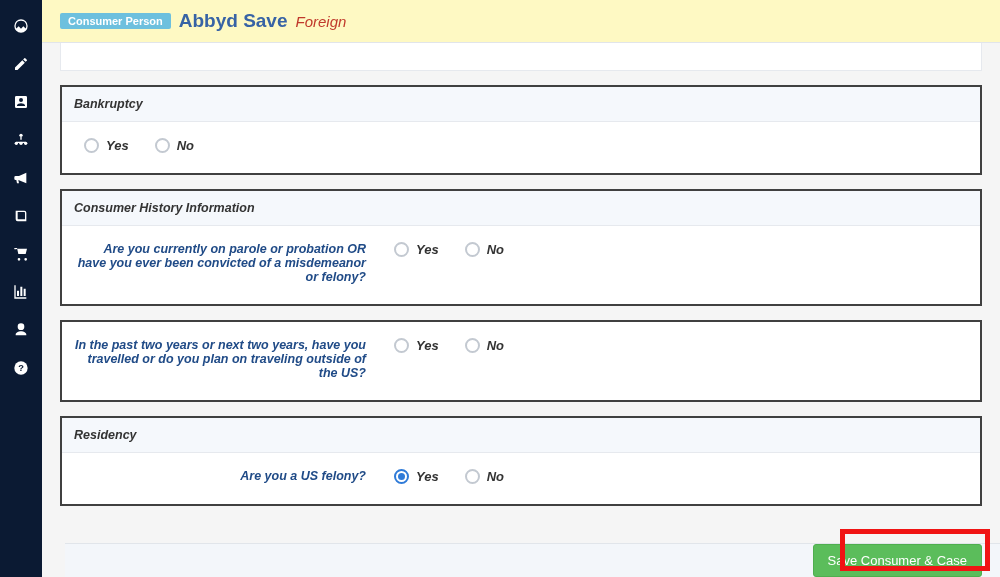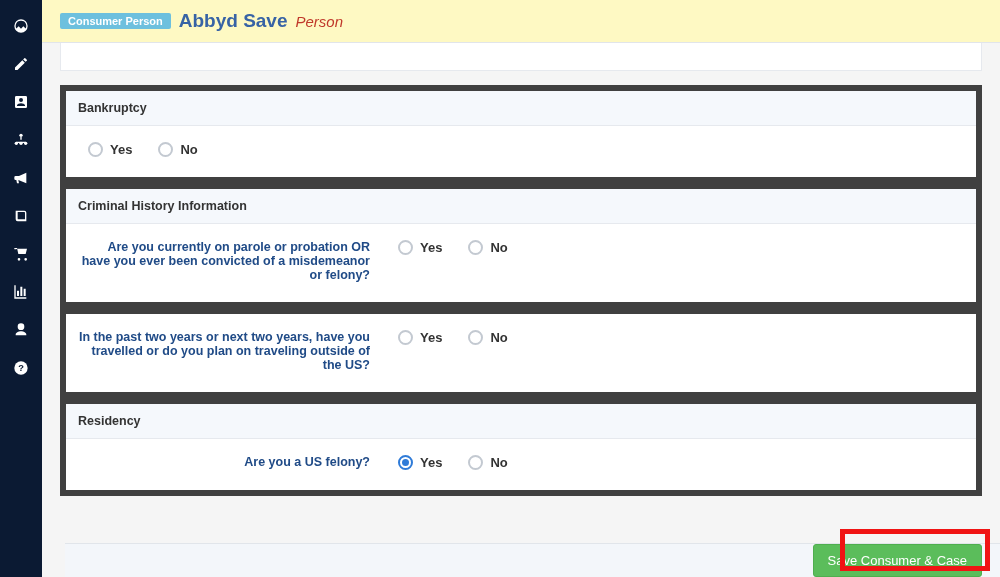--- a/index.html
+++ b/index.html
@@ -68,23 +68,24 @@
   padding: 0 18px 12px 18px;
 }
 .partial-card {
   background: #fff;
   border: 1px solid #e6e9ee;
   border-top: none;
   margin-bottom: 14px;
   height: 28px;
 }
 .card {
-  border: 6px solid #404040;
-  margin-bottom: 0;
+  border: 2px solid #404040;
+  margin-bottom: 14px;
   background: #fff;
+  font-style: italic;
 }
 .card-header {
   background: #f5f8fc;
   border-bottom: 1px solid #e6e9ee;
   padding: 10px 12px;
   font-size: 12.5px;
   font-weight: 700;
   color: #333;
 }
 .card-body {
@@ -200,21 +201,21 @@
   <svg class="nav-icon" viewBox="0 0 24 24" fill="currentColor">
       <circle cx="12" cy="12" r="10"></circle>
       <text x="12" y="17" text-anchor="middle" font-size="14" font-weight="bold" fill="#0b1a33">?</text>
     </svg>
 </div>
 
 <div class="main">
   <div class="header-bar">
     <span class="badge">Consumer Person</span>
     <span class="person-name">Abbyd Save</span>
-    <span class="suffix">Person</span>
+    <span class="suffix">Foreign</span>
   </div>
 
   <div class="content">
     <div class="partial-card"></div>
 
     <div class="card">
       <div class="card-header">Bankruptcy</div>
       <div class="card-body">
         <div class="options-col">
           <label class="radio-wrap">
@@ -223,21 +224,21 @@
           </label>
           <label class="radio-wrap">
             <span class="radio-outer"></span>
             <span class="radio-label">No</span>
           </label>
         </div>
       </div>
     </div>
 
     <div class="card">
-      <div class="card-header">Criminal History Information</div>
+      <div class="card-header">Consumer History Information</div>
       <div class="card-body">
         <div class="question-col">Are you currently on parole or probation OR have you ever been convicted of a misdemeanor or felony?</div>
         <div class="options-col">
           <label class="radio-wrap">
             <span class="radio-outer"></span>
             <span class="radio-label">Yes</span>
           </label>
           <label class="radio-wrap">
             <span class="radio-outer"></span>
             <span class="radio-label">No</span>

